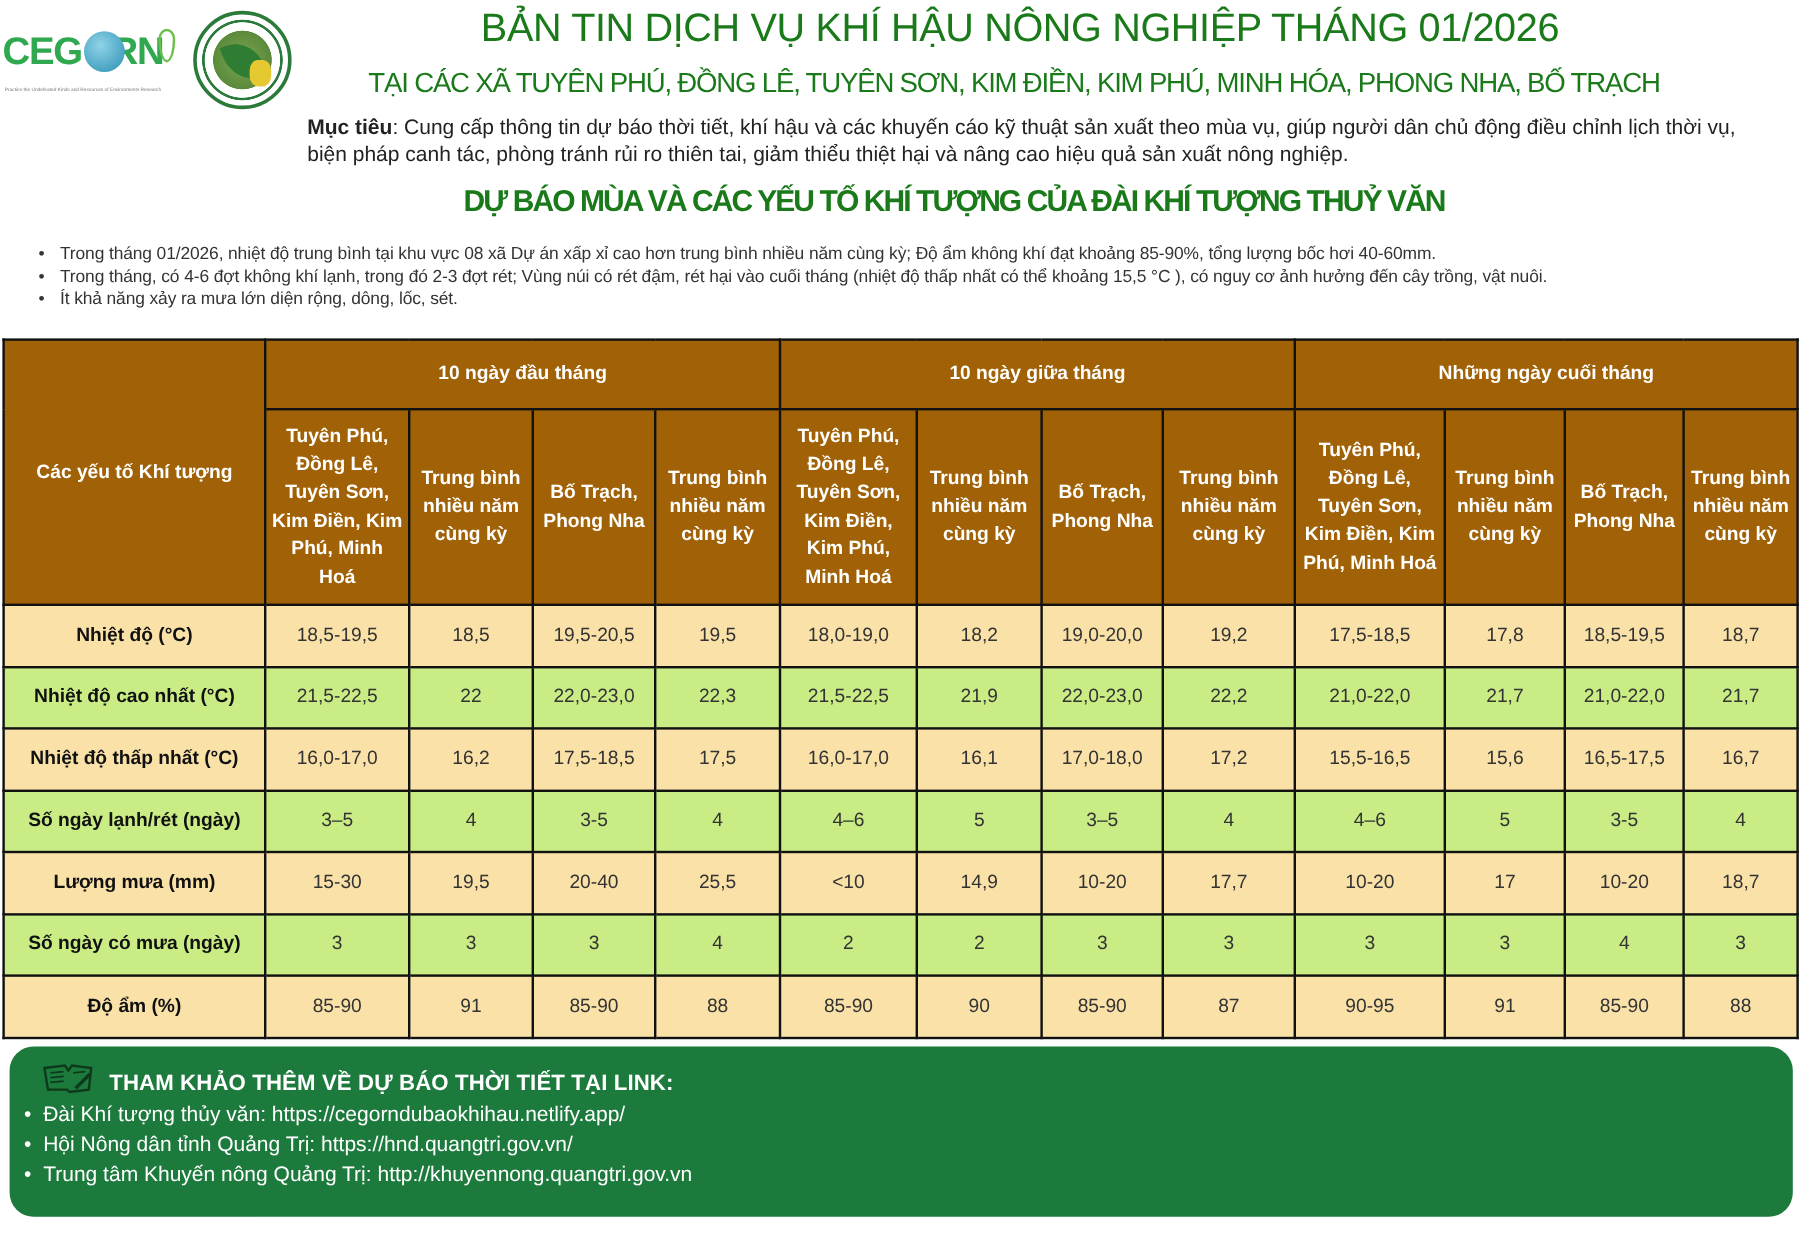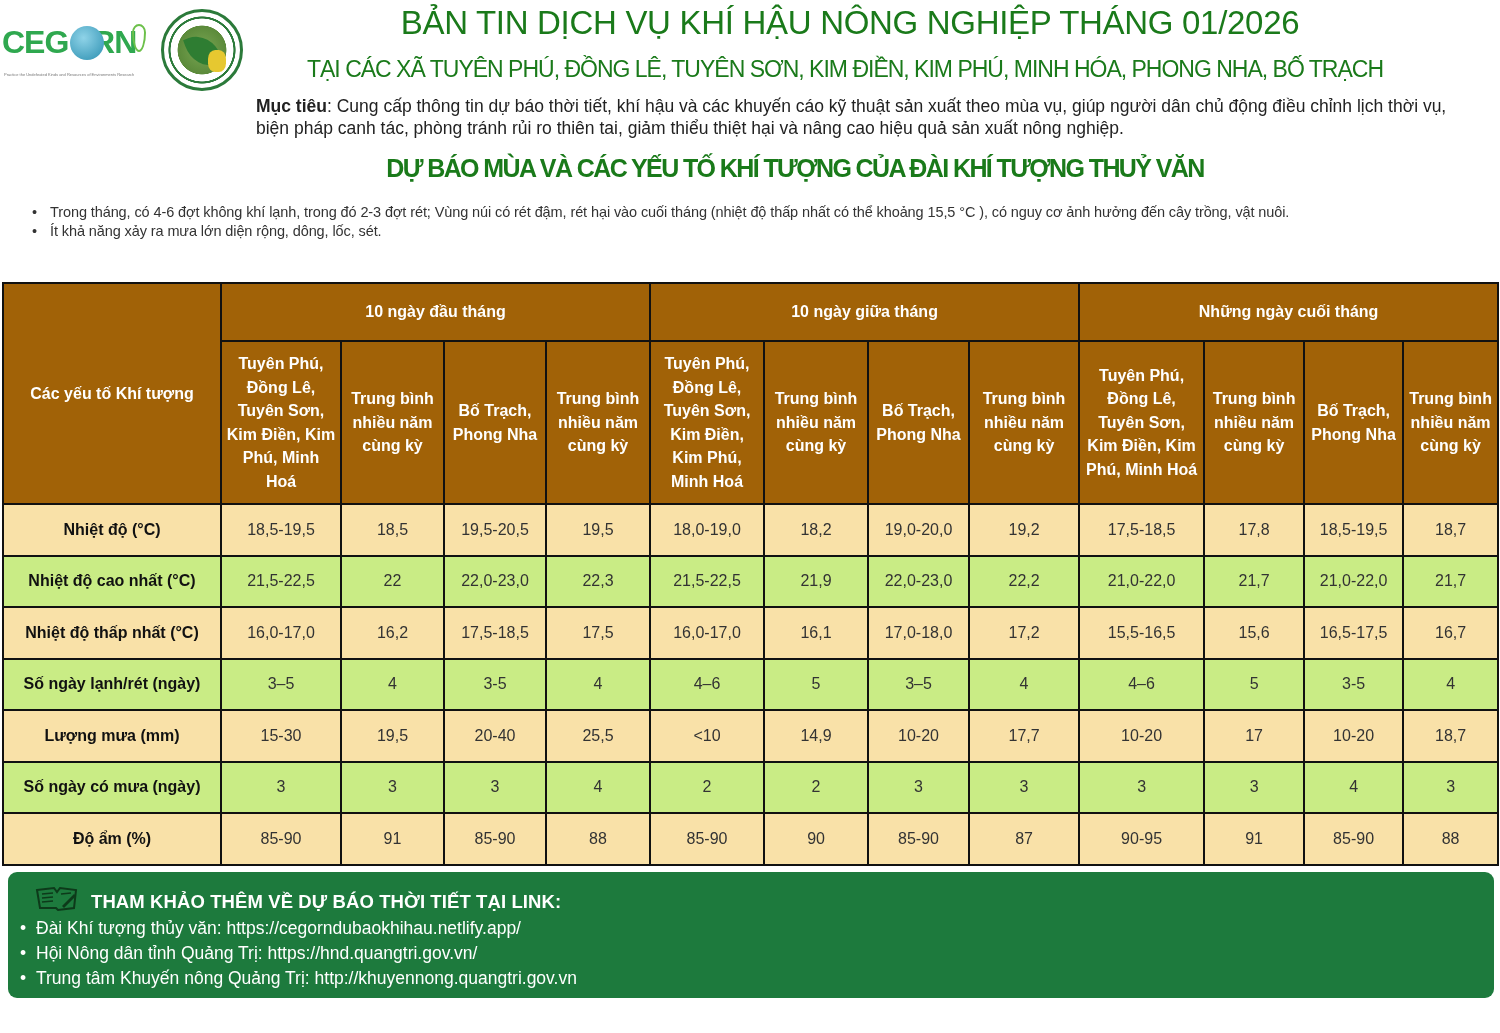--- a/index.html
+++ b/index.html
@@ -30,21 +30,21 @@
   table.clim { position: absolute; left: 2px; top: 282px; width: 1495px; border-collapse: collapse; table-layout: fixed; }
   table.clim td, table.clim th { border: 2px solid #111; text-align: center; vertical-align: middle; }
   table.clim th { background: #a16207; color: #ffffff; font-weight: bold; font-size: 16px; line-height: 23.5px; }
   table.clim th.group { height: 58px; font-size: 16px; }
   table.clim th.sub { height: 163px; padding: 0 4px; }
   table.clim td { font-size: 16px; color: #333; height: 51.5px; }
   table.clim td.label { font-weight: bold; color: #111; font-size: 16px; }
   tr.row-tan td { background: #f9e1a8; }
   tr.row-green td { background: #c9ec85; }
 
-  .links-box { position: absolute; left: 8px; top: 872px; width: 1486px; height: 126px; background: #1d7a3d; border-radius: 9px; color: #ffffff; }
+  .links-box { position: absolute; left: 8px; top: 872px; width: 1486px; height: 142px; background: #1d7a3d; border-radius: 20px; color: #ffffff; }
   .links-box .book { position: absolute; left: 26px; top: 14px; width: 46px; height: 26px; }
   .links-box .heading { position: absolute; left: 83px; top: 19px; font-size: 18.5px; font-weight: bold; letter-spacing: 0.1px; }
   .links-box ul { position: absolute; left: 10px; top: 44px; list-style: none; font-size: 17.5px; line-height: 25px; }
   .links-box li { position: relative; padding-left: 18px; white-space: nowrap; }
   .links-box li::before { content: "•"; position: absolute; left: 2px; top: 0; }
 </style>
 </head>
 <body>
 
 <div class="logo-cegorn">
@@ -59,20 +59,21 @@
 </div>
 
 <div class="title title-main">BẢN TIN DỊCH VỤ KHÍ HẬU NÔNG NGHIỆP THÁNG 01/2026</div>
 <div class="title title-sub">TẠI CÁC XÃ TUYÊN PHÚ, ĐỒNG LÊ, TUYÊN SƠN,  KIM ĐIỀN, KIM PHÚ, MINH HÓA,  PHONG NHA, BỐ TRẠCH</div>
 <div class="objective">
   <b>Mục tiêu</b><span>: Cung cấp thông tin dự báo thời tiết, khí hậu và các khuyến cáo kỹ thuật sản xuất theo mùa vụ, giúp người dân chủ động điều chỉnh lịch thời vụ, biện pháp canh tác, phòng tránh rủi ro thiên tai, giảm thiểu thiệt hại và nâng cao hiệu quả sản xuất nông nghiệp.</span>
 </div>
 <div class="section-title">DỰ BÁO MÙA VÀ CÁC YẾU TỐ KHÍ TƯỢNG CỦA ĐÀI KHÍ TƯỢNG THUỶ VĂN</div>
 
 <ul class="bullets">
+  <li>Trong tháng 01/2026, nhiệt độ trung bình tại khu vực 08 xã Dự án xấp xỉ cao hơn trung bình nhiều năm cùng kỳ; Độ ẩm không khí đạt khoảng 85-90%, tổng lượng bốc hơi 40-60mm.</li>
   <li>Trong tháng, có 4-6 đợt không khí lạnh, trong đó 2-3 đợt rét; Vùng núi có rét đậm, rét hại vào cuối tháng (nhiệt độ thấp nhất có thể khoảng 15,5 °C ), có nguy cơ ảnh hưởng đến cây trồng, vật nuôi.</li>
   <li>Ít khả năng xảy ra mưa lớn diện rộng, dông, lốc, sét.</li>
 </ul>
 
 <table class="clim">
   <colgroup>
     <col style="width:218px">
       <col style="width:120px">
       <col style="width:103px">
       <col style="width:102px">

